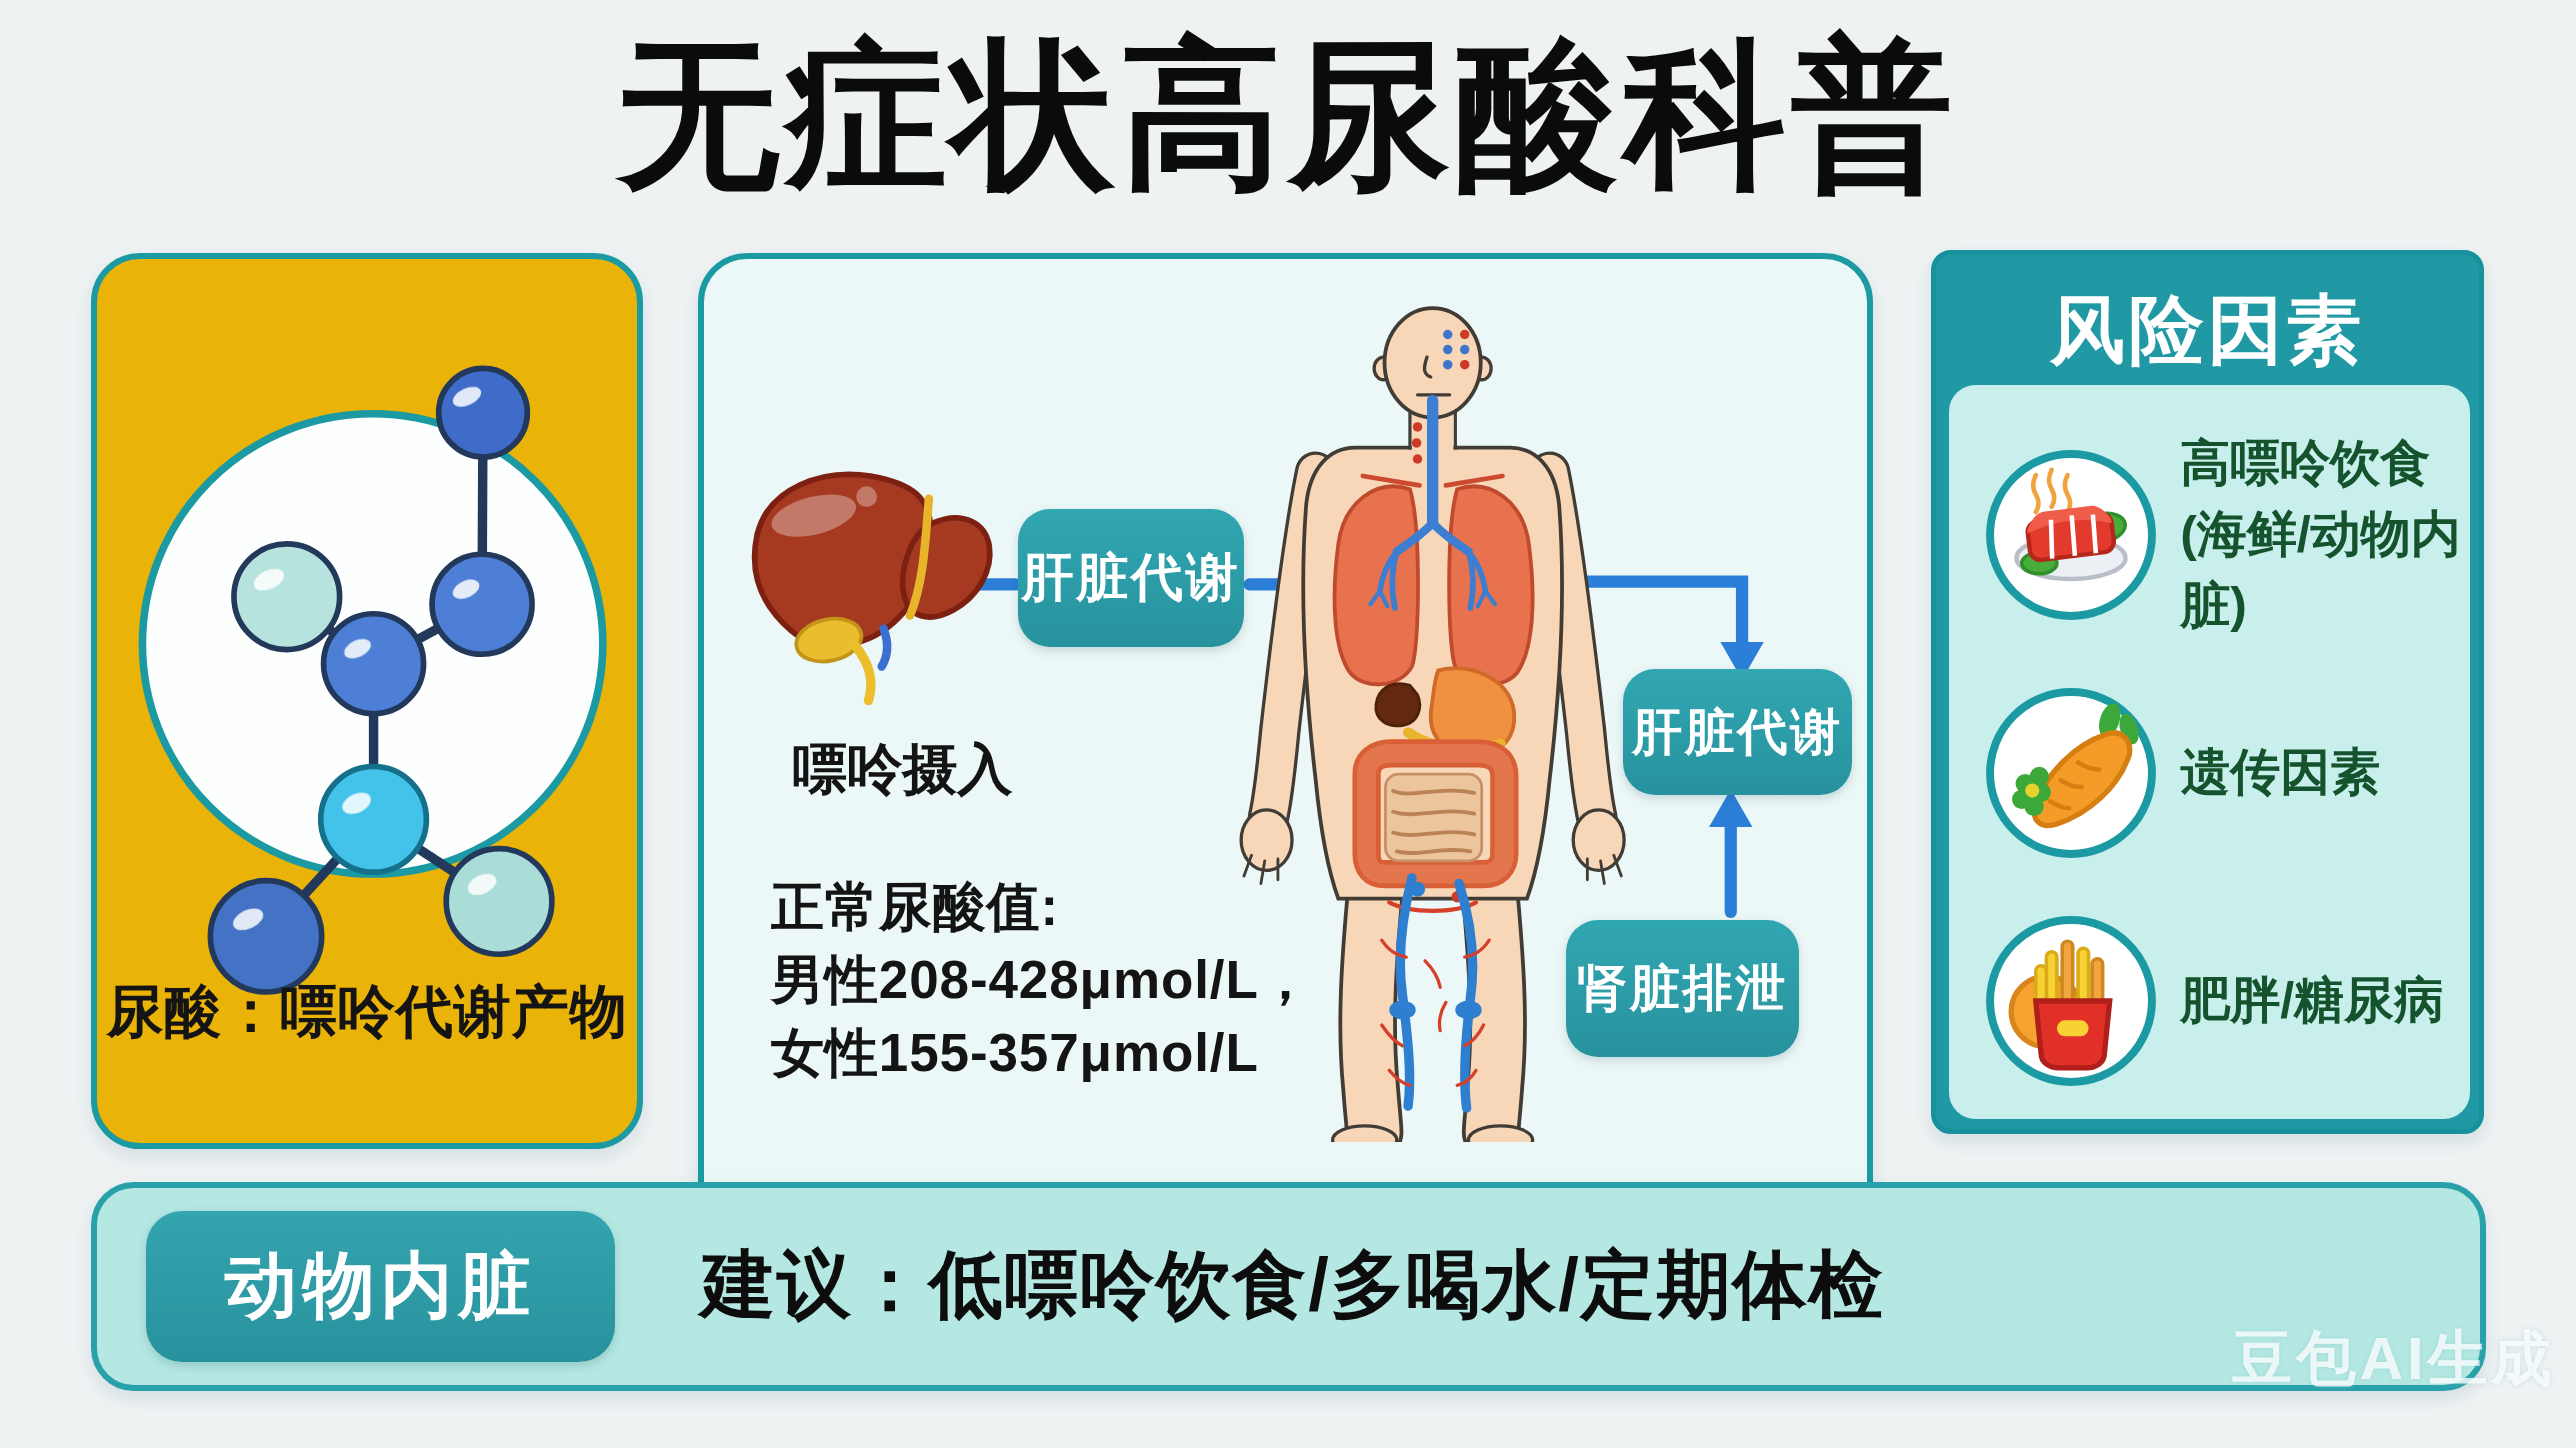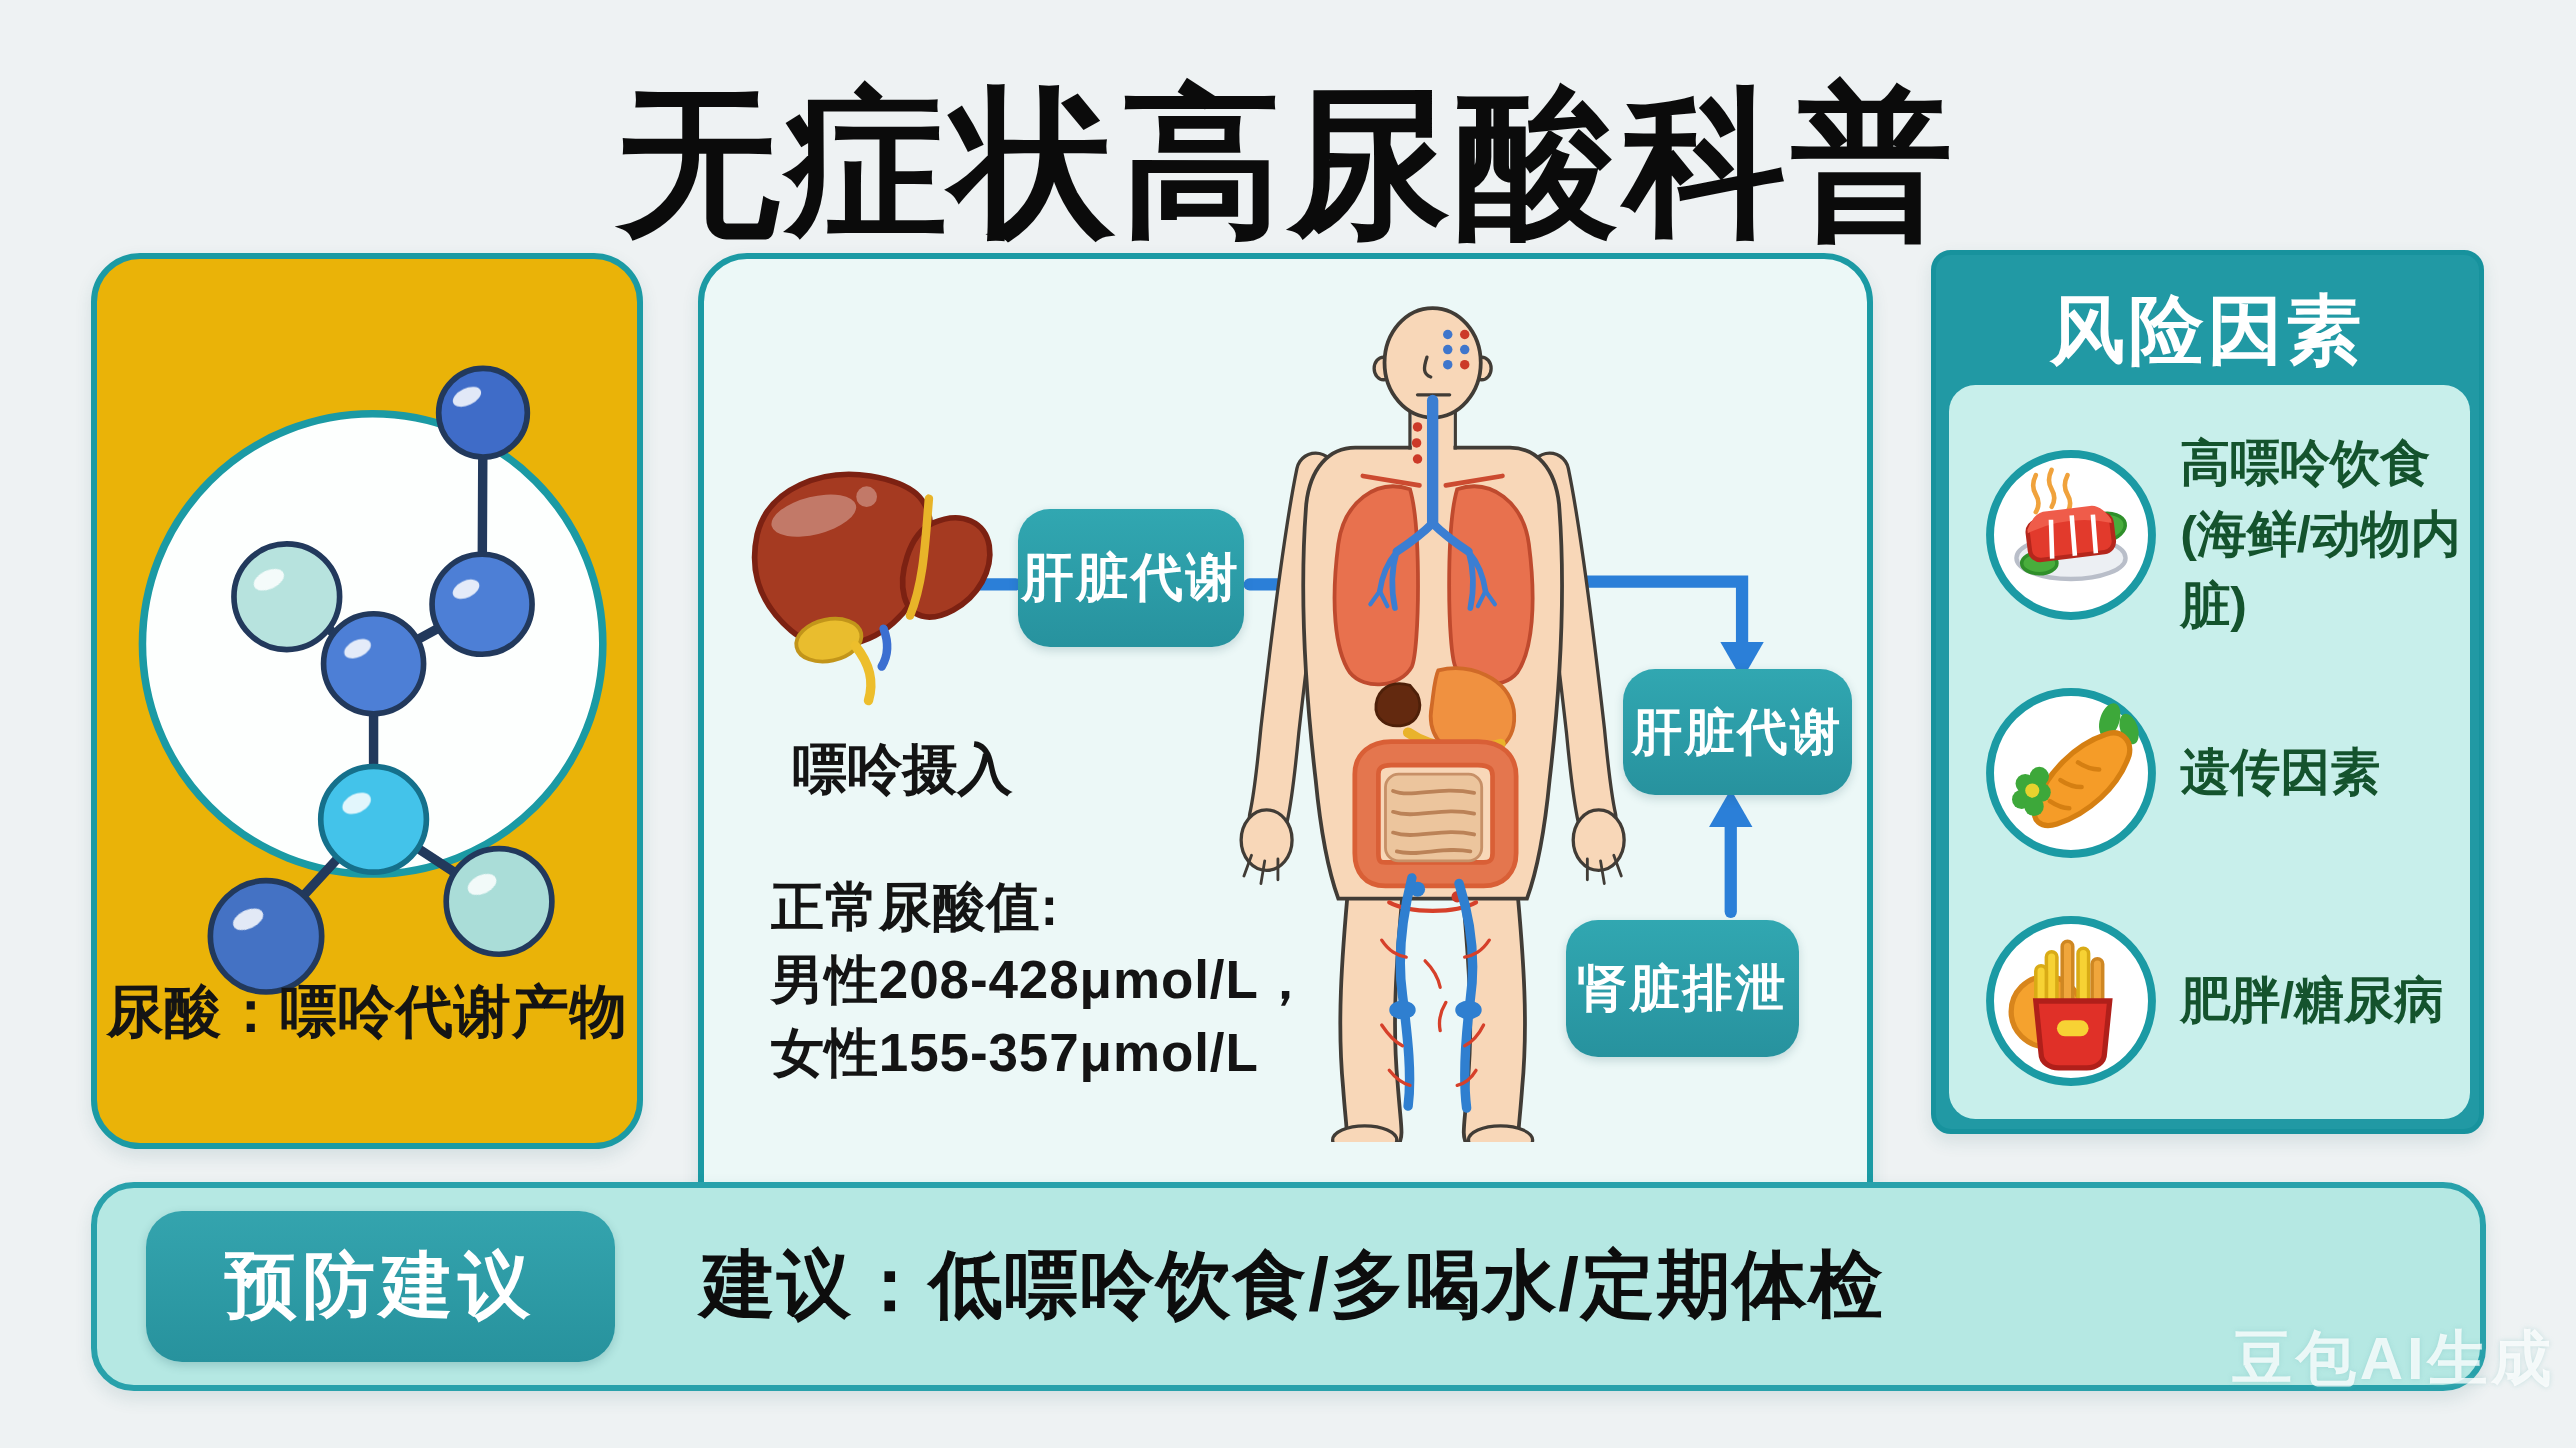--- a/index.html
+++ b/index.html
@@ -5,21 +5,21 @@
   html,body{margin:0;padding:0;background:#e9eef0;}
   .page{
     position:relative;width:2576px;height:1448px;overflow:hidden;
     background:#eef2f3;
     font-family:"Liberation Sans","DejaVu Sans",sans-serif;
     color:#111;
   }
   
   .title{
     position:absolute;left:0;top:26.4px;width:2576px;text-align:center;
-    font-size:162px;font-weight:900;letter-spacing:5.7px;color:#0b0b0b;line-height:1.1;margin-top:48px;
+    font-size:162px;font-weight:900;letter-spacing:5.7px;color:#0b0b0b;line-height:1.1;
   }
   
   .panel{position:absolute;box-sizing:border-box;border-radius:49px;box-shadow:0 7.5px 17px rgba(30,90,95,.12);}
   
   .panel-left{left:91px;top:253px;width:552px;height:896px;background:#eab308;border:6.6px solid #1b9aa4;}
   .molecule-svg{position:absolute;left:0;top:0;}
   .left-caption{
     position:absolute;left:0;top:715px;width:100%;text-align:center;
     font-size:57px;font-weight:700;color:#141414;letter-spacing:0.9px;
   }
@@ -331,21 +331,21 @@
           <div class="risk-line1">肥胖/糖尿病</div>
 
         </div>
       </div>
 
     </div>
   </div>
 
   <div class="panel panel-bottom">
     <div class="prevention-badge">
-      <span>预防建议</span>
+      <span>动物内脏</span>
     </div>
     <div class="advice-text">建议：低嘌呤饮食/多喝水/定期体检</div>
   </div>
 
   <div class="watermark">豆包AI生成</div>
 
 </div>
 
 
 </body></html>

